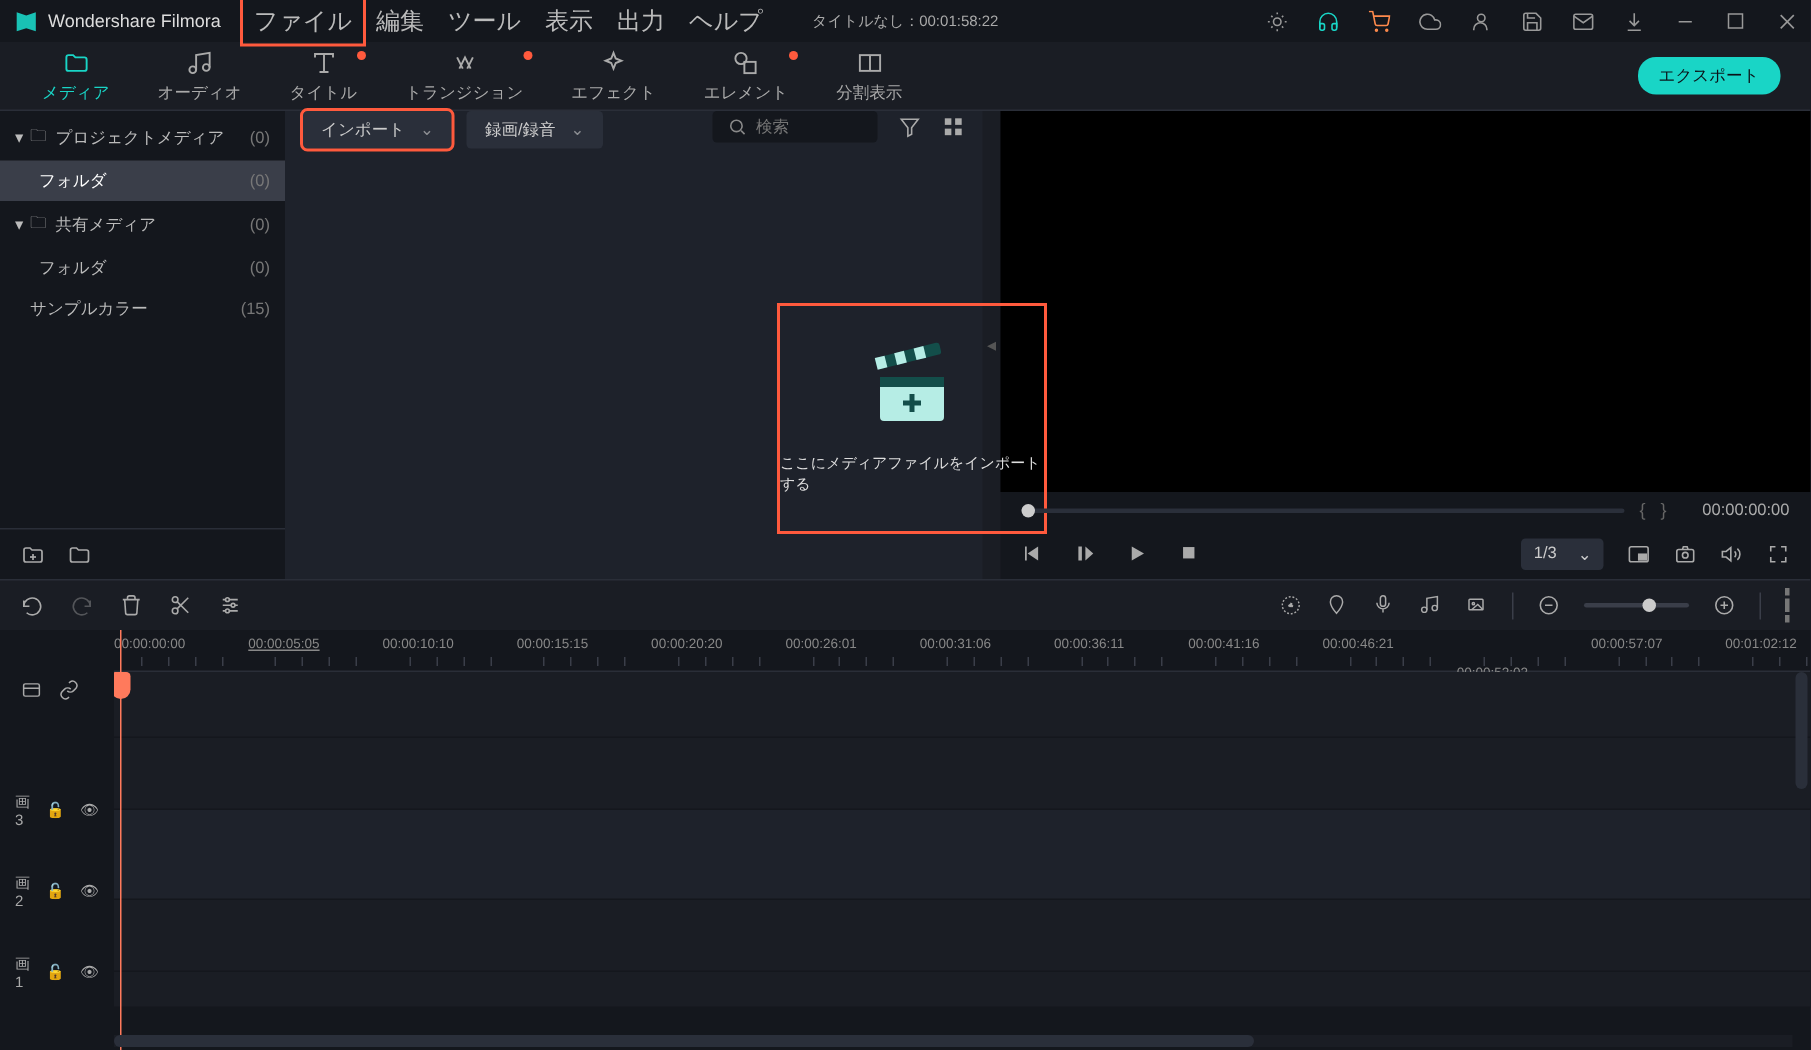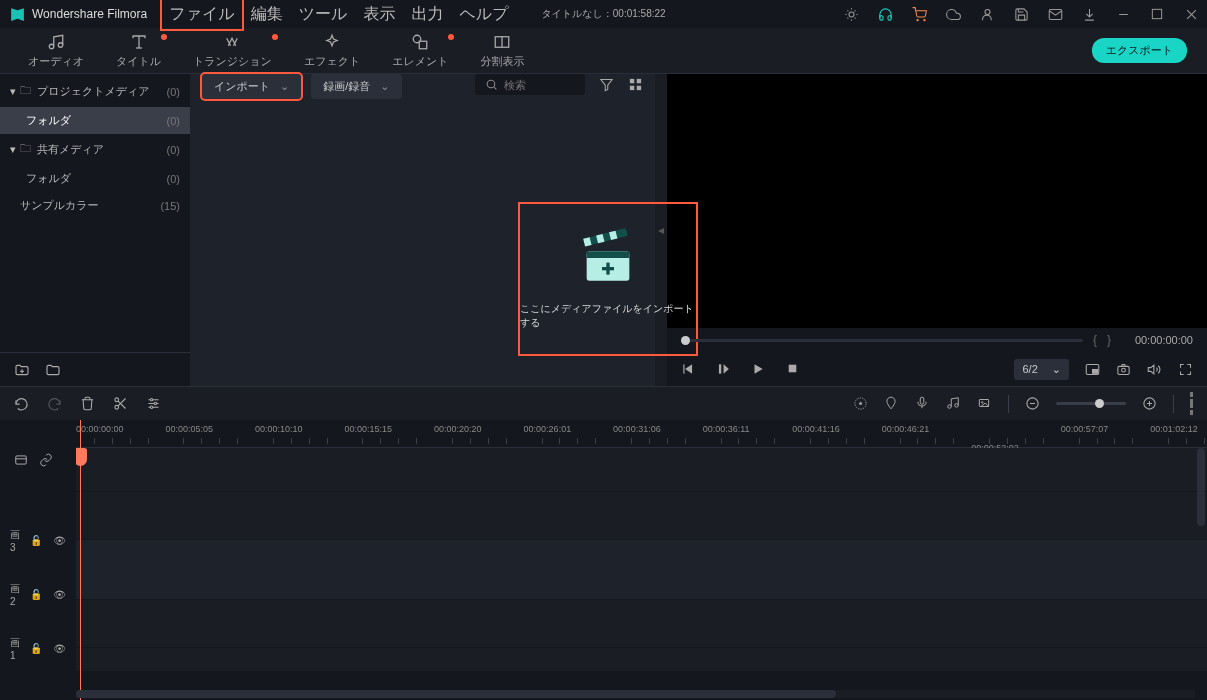--- a/index.html
+++ b/index.html
@@ -172,20 +172,28 @@
     <div class="title-icon">
         <svg width="15" height="15" viewBox="0 0 24 24" stroke="currentColor" stroke-width="1.7">
           <line x1="5" y1="5" x2="19" y2="19"></line>
           <line x1="19" y1="5" x2="5" y2="19"></line>
         </svg>
       </div>
   </div>
 </div>
 
 <div class="tabbar">
+  <div class="tab active">
+    <div class="tab-icon">
+        <svg width="18" height="18" viewBox="0 0 24 24" fill="none" stroke="#19d5c6" stroke-width="1.7">
+          <path d="M3 7a2 2 0 012-2h4l2 2h8a2 2 0 012 2v8a2 2 0 01-2 2H5a2 2 0 01-2-2z"></path>
+        </svg>
+      </div>
+    <span>メディア</span>
+  </div>
   <div class="tab">
     <div class="tab-icon">
         <svg width="18" height="18" viewBox="0 0 24 24" fill="none" stroke="currentColor" stroke-width="1.7">
           <path d="M9 18V5l12-2v13"></path>
           <circle cx="6" cy="18" r="3"></circle>
           <circle cx="18" cy="16" r="3"></circle>
         </svg>
       </div>
     <span>オーディオ</span>
   </div>
@@ -364,21 +372,21 @@
             <polygon points="6 4 20 12 6 20"></polygon>
           </svg>
         </span>
       <span class="icon">
           <svg width="13" height="13" viewBox="0 0 24 24" fill="currentColor">
             <rect x="5" y="5" width="14" height="14"></rect>
           </svg>
         </span>
       <div class="pc-right">
         <div class="quality-sel">
-            <span>6/2</span>
+            <span>1/3</span>
             <span>⌄</span>
           </div>
         <span class="icon">
             <svg width="15" height="15" viewBox="0 0 24 24" fill="none" stroke="currentColor" stroke-width="1.7">
               <rect x="2" y="4" width="20" height="16" rx="2"></rect>
               <rect x="12" y="12" width="8" height="6" fill="currentColor"></rect>
             </svg>
           </span>
         <span class="icon">
             <svg width="15" height="15" viewBox="0 0 24 24" fill="none" stroke="currentColor" stroke-width="1.7">
@@ -531,21 +539,21 @@
         <span>👁</span>
       </div>
   </div>
   <div class="track-area">
     <div class="ruler" id="ruler">
         <div class="ruler-tick" style="left: 0px;">00:00:00:00</div>
         <div class="ruler-minor" style="left: 17.904px;"></div>
         <div class="ruler-minor" style="left: 35.808px;"></div>
         <div class="ruler-minor" style="left: 53.712px;"></div>
         <div class="ruler-minor" style="left: 71.616px;"></div>
-        <div class="ruler-tick" style="left: 89.52px;">00:00:05:05</div>
+        <div class="ruler-tick" style="left: 89.52px; text-decoration: underline;">00:00:05:05</div>
         <div class="ruler-minor" style="left: 107.424px;"></div>
         <div class="ruler-minor" style="left: 125.328px;"></div>
         <div class="ruler-minor" style="left: 143.232px;"></div>
         <div class="ruler-minor" style="left: 161.136px;"></div>
         <div class="ruler-tick" style="left: 179.04px;">00:00:10:10</div>
         <div class="ruler-minor" style="left: 196.944px;"></div>
         <div class="ruler-minor" style="left: 214.848px;"></div>
         <div class="ruler-minor" style="left: 232.752px;"></div>
         <div class="ruler-minor" style="left: 250.656px;"></div>
         <div class="ruler-tick" style="left: 268.56px;">00:00:15:15</div>

